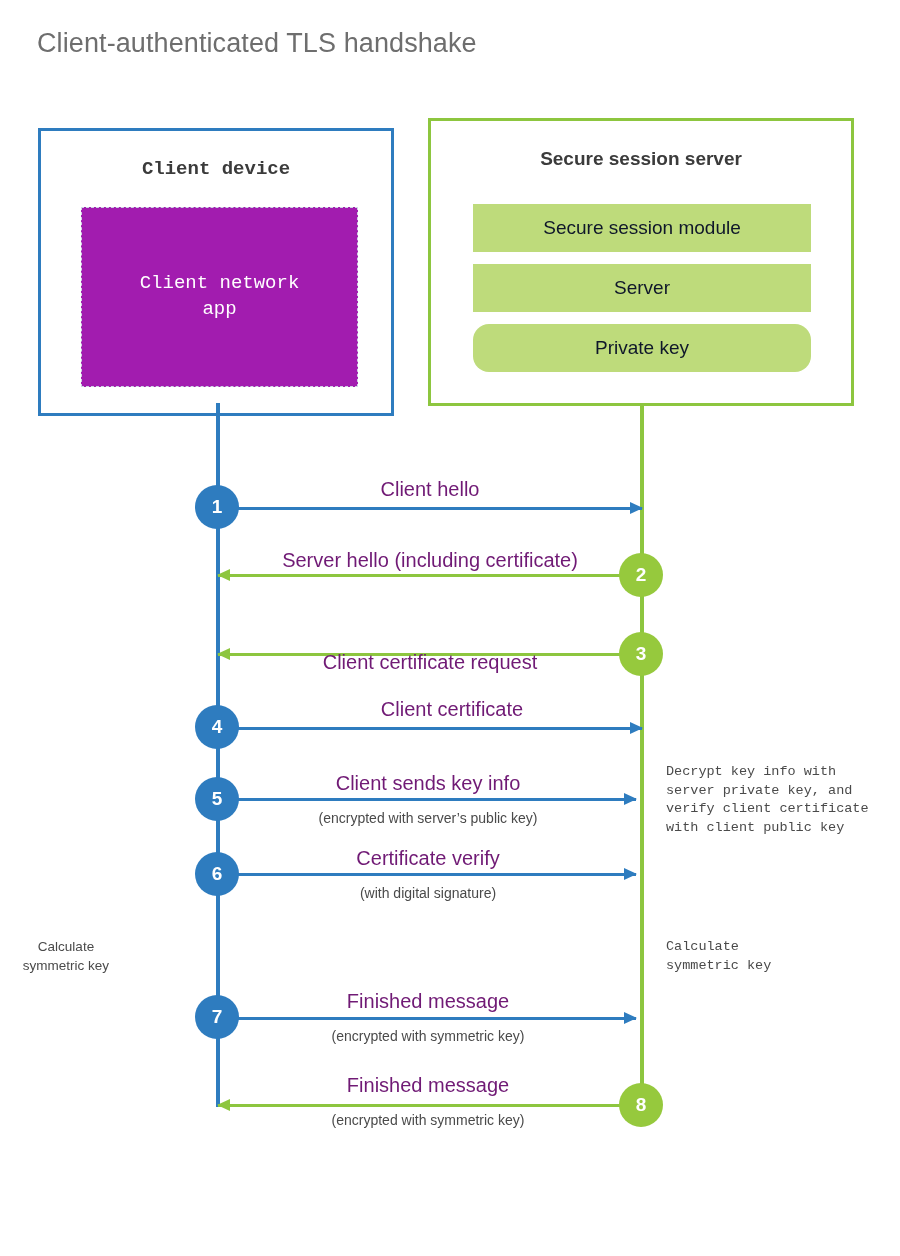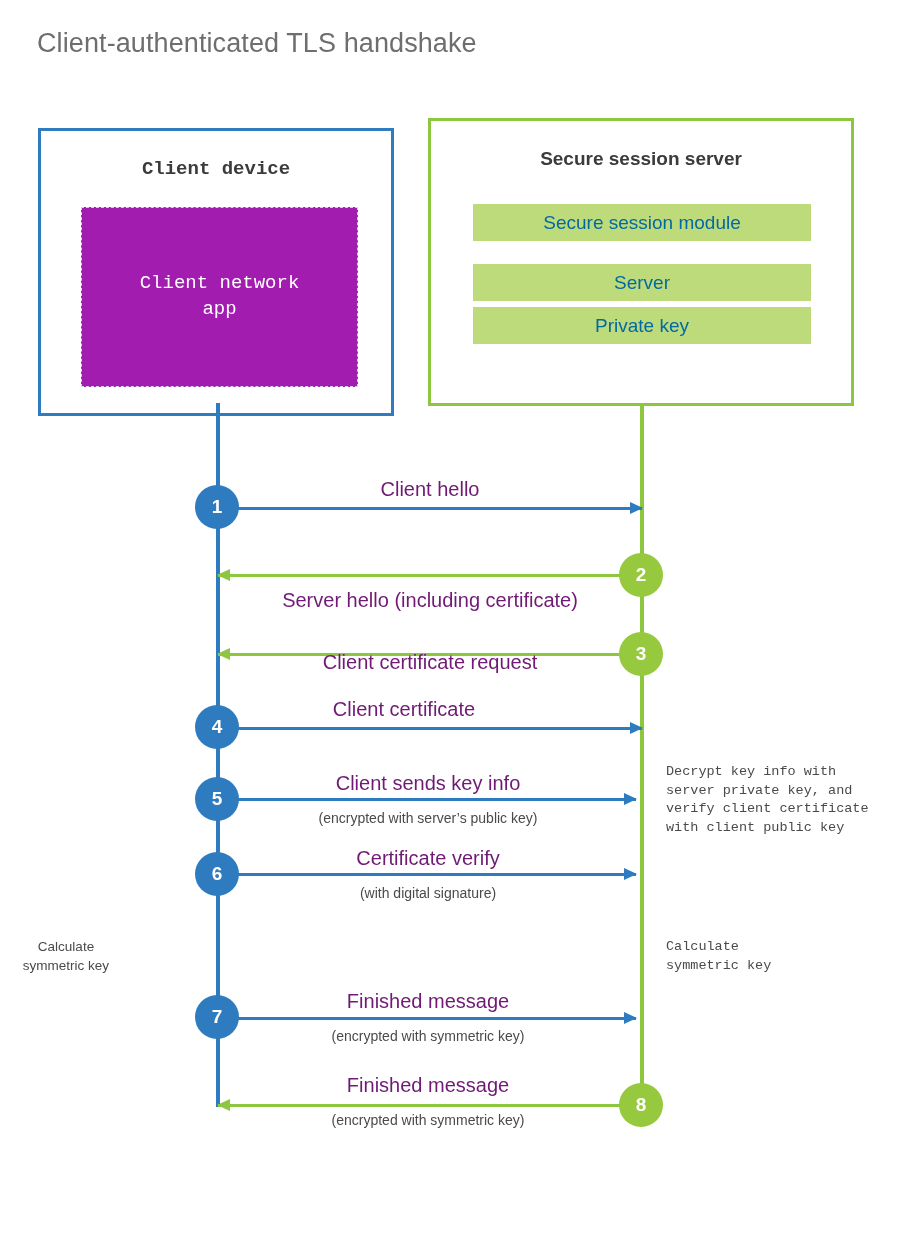--- a/index.html
+++ b/index.html
@@ -79,32 +79,32 @@
     color: #ffffff;
     font-size: 19px;
     line-height: 1.35;
     text-align: center;
     white-space: pre-line;
   }
   .server-block {
     position: absolute;
     left: 42px;
     width: 338px;
-    height: 37px;
+    height: 48px;
     background: #BEDB7B;
     display: flex;
     align-items: center;
     justify-content: center;
-    color: #0369a1;
+    color: #0f172a;
     font-size: 19px;
     text-align: center;
   }
   .server-block.b0 { top: 83px; }
   .server-block.b1 { top: 143px; }
-  .server-block.b2 { top: 186px; }
+  .server-block.b2 { top: 203px; border-radius: 16px; }
 
   
   .lifeline {
     position: absolute;
     width: 4px;
   }
   .lifeline.client-life {
     left: 216px;
     top: 403px;
     height: 704px;
@@ -218,35 +218,35 @@
     <div class="line" style="width:424px;"></div>
     <div class="head"></div>
   </div>
   <div class="msg-label" style="left:430px; top:478px;">Client hello</div>
   <div class="badge blue" style="left:195px; top:485px;">1</div>
 
   <div class="msg to-client" style="left:218px; top:574px; width:424px;">
     <div class="line" style="width:424px;"></div>
     <div class="head"></div>
   </div>
-  <div class="msg-label" style="left:430px; top:549px;margin-top:40px;">Server hello (including certificate)</div>
+  <div class="msg-label" style="left:430px; top:549px;">Server hello (including certificate)</div>
   <div class="badge green" style="left:619px; top:553px;">2</div>
 
   <div class="msg to-client" style="left:218px; top:653px; width:424px;">
     <div class="line" style="width:424px;"></div>
     <div class="head"></div>
   </div>
   <div class="msg-label" style="left:430px; top:651px;">Client certificate request</div>
   <div class="badge green" style="left:619px; top:632px;">3</div>
 
   <div class="msg to-server" style="left:218px; top:727px; width:424px;">
     <div class="line" style="width:424px;"></div>
     <div class="head"></div>
   </div>
-  <div class="msg-label" style="left:404px; top:698px;">Client certificate</div>
+  <div class="msg-label" style="left:452px; top:698px;">Client certificate</div>
   <div class="badge blue" style="left:195px; top:705px;">4</div>
 
   <div class="msg to-server" style="left:218px; top:798px; width:418px;">
     <div class="line" style="width:418px;"></div>
     <div class="head"></div>
   </div>
   <div class="msg-label" style="left:428px; top:772px;">Client sends key info</div>
   <div class="msg-sub" style="left:428px; top:810px;">(encrypted with server’s public key)</div>
   <div class="badge blue" style="left:195px; top:777px;">5</div>
 

